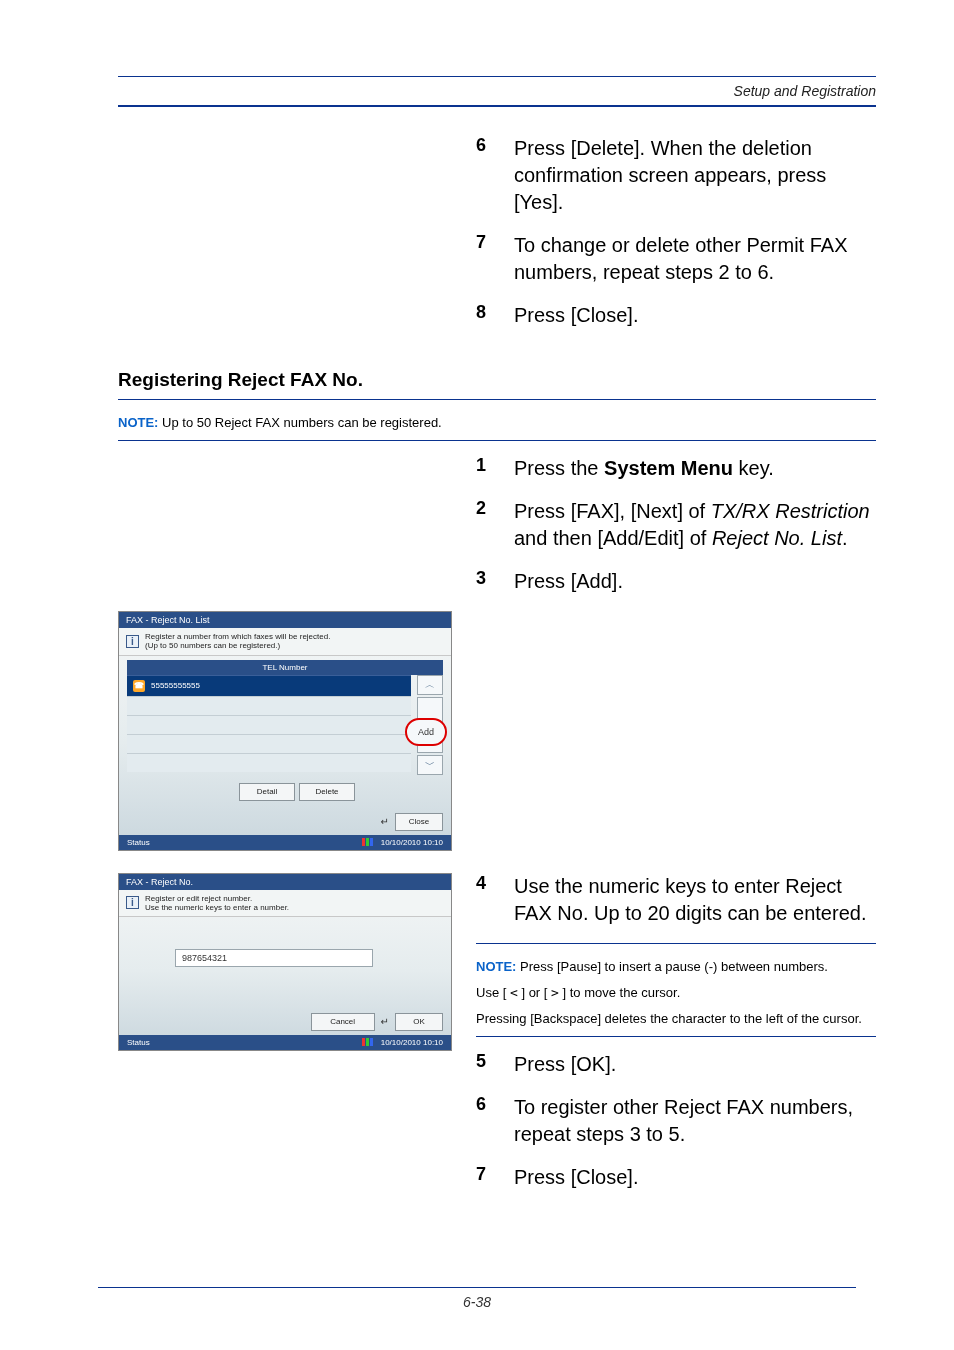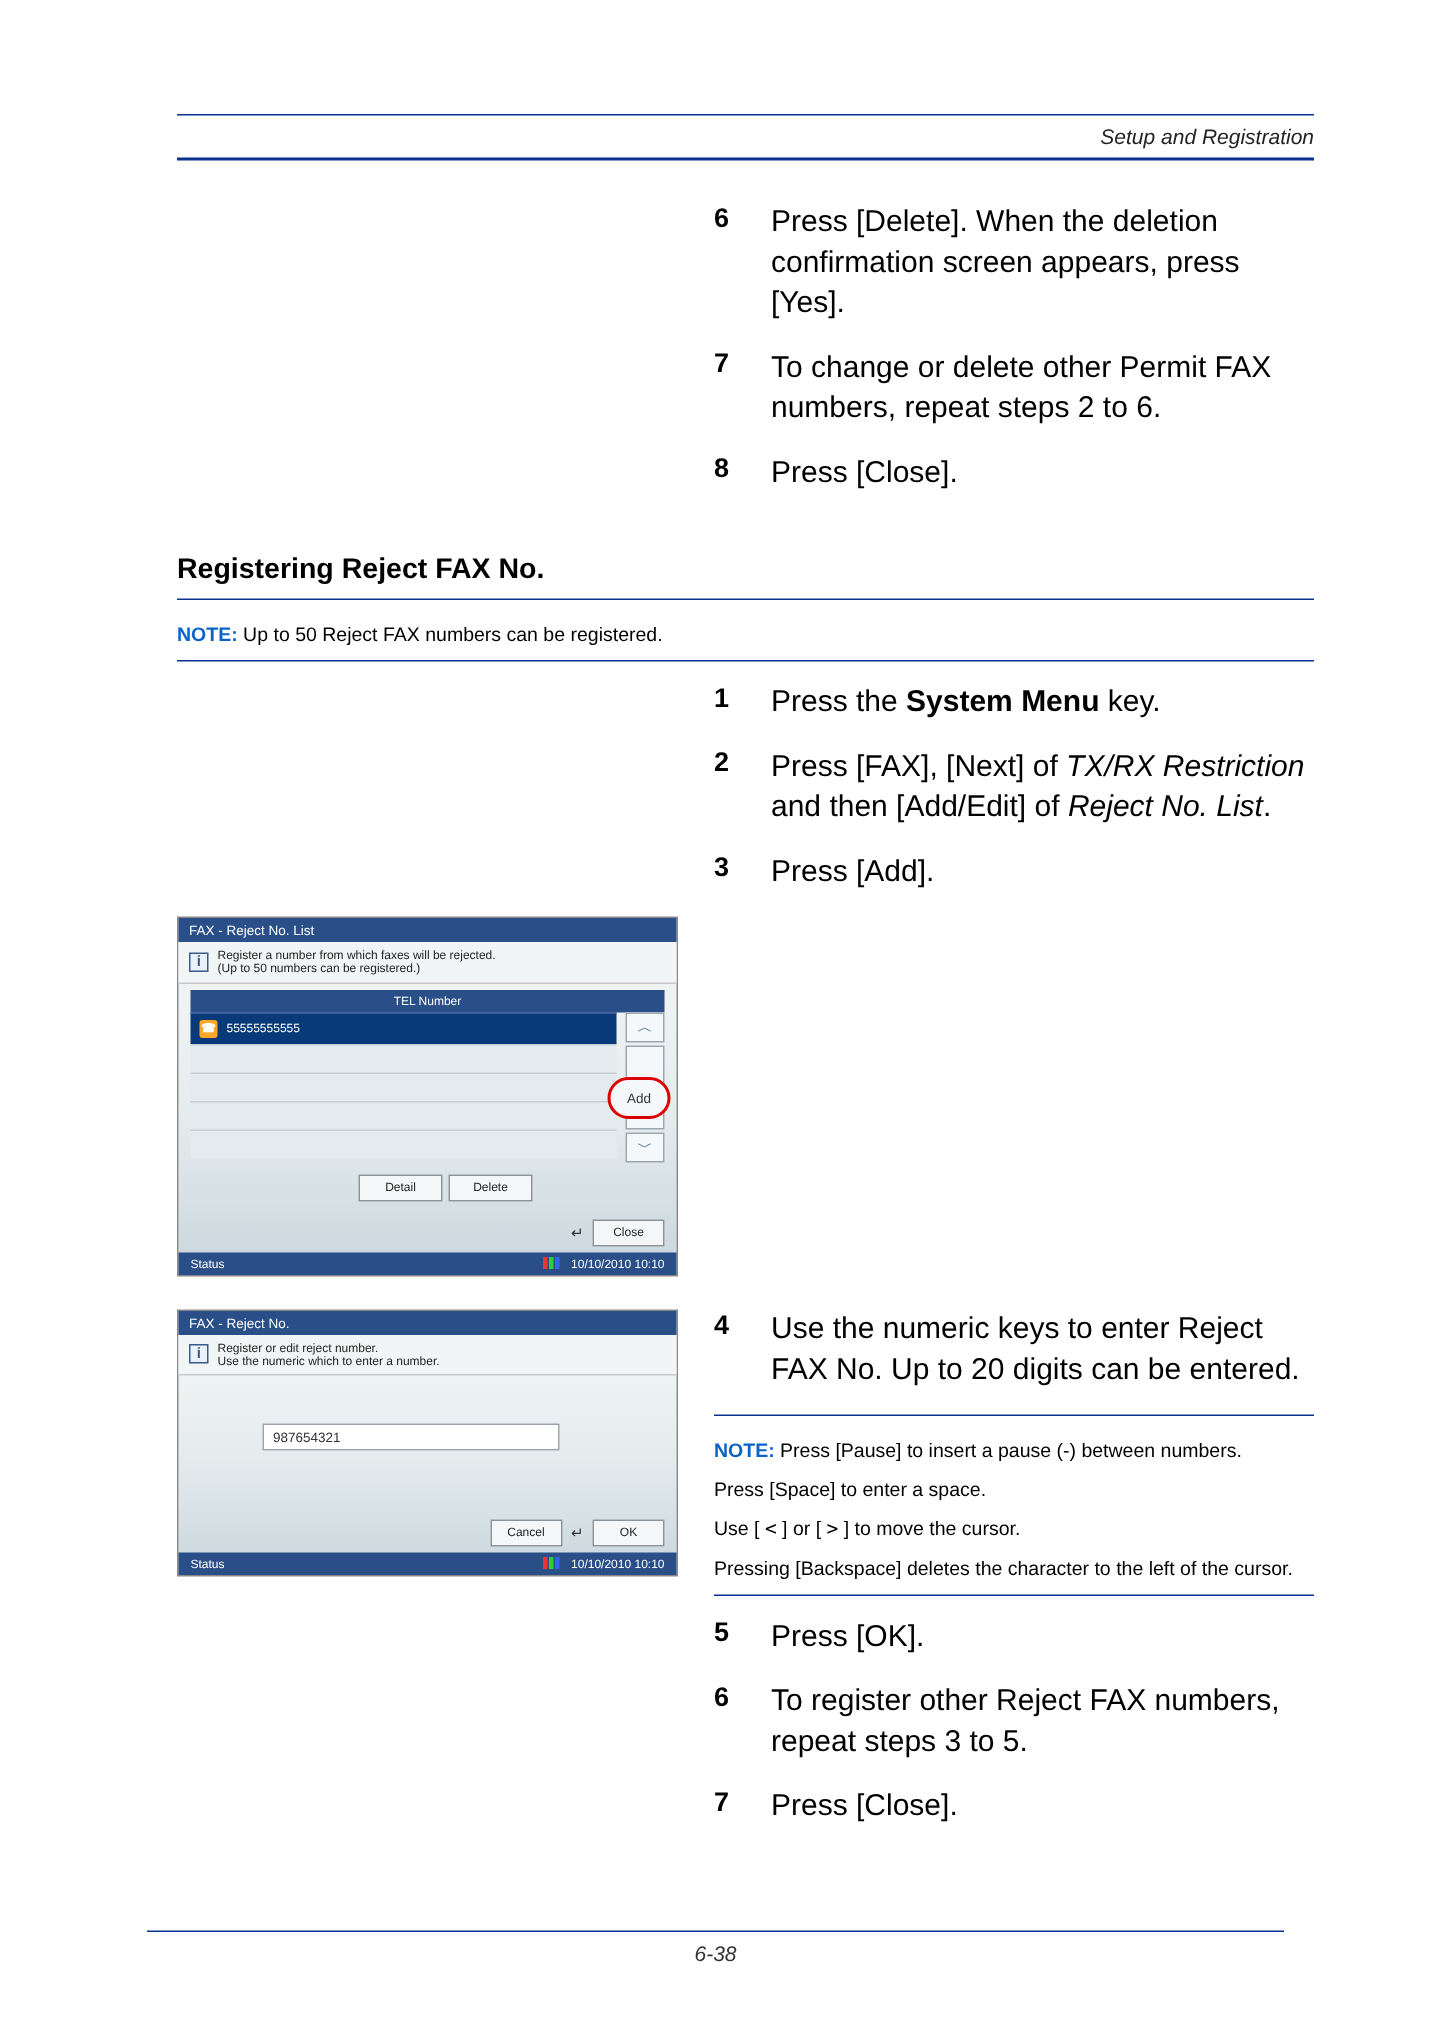--- a/index.html
+++ b/index.html
@@ -265,28 +265,28 @@
   </div>
 
   <div class="two-col">
     <div class="lcol">
       <div class="panel">
         <div class="titlebar">FAX - Reject No.</div>
         <div class="infostrip">
           <div class="info-icon">i</div>
           <div class="infotxt">
             <div>Register or edit reject number.</div>
-            <div>Use the numeric which to enter a number.</div>
+            <div>Use the numeric keys to enter a number.</div>
           </div>
         </div>
         <div class="p2-body">
           <div class="p2-field">987654321</div>
         </div>
         <div class="p2-okrow">
-          <div class="smbtn" style="width:48px;">Cancel</div>
+          <div class="smbtn" style="width:64px;">Cancel</div>
           <span class="ret-icon">↵</span>
           <div class="smbtn" style="width:48px;">OK</div>
         </div>
         <div class="statusbar">
           <span>Status</span>
           <span style="display:flex; gap:8px; align-items:center;">
             <span class="rgb">
                 <span class="r"></span>
                 <span class="g"></span>
                 <span class="b"></span>
@@ -301,21 +301,20 @@
         <li>
             <span class="num">4</span>
             <span class="txt">Use the numeric keys to enter Reject FAX No. Up to 20 digits can be entered.</span>
           </li>
       </ol>
       <div class="hr-thin"></div>
       <div class="note-block">
         <span class="note-label">NOTE:</span>
         <span> Press [Pause] to insert a pause (-) between numbers.</span>
       </div>
-      <div class="note-block">Press [Space] to enter a space.</div>
       <div class="note-block">Use [ <span style="font-family:monospace;">&lt;</span> ] or [ <span style="font-family:monospace;">&gt;</span> ] to move the cursor.</div>
       <div class="note-block">Pressing [Backspace] deletes the character to the left of the cursor.</div>
       <div class="hr-thin" style="margin-top:8px;"></div>
 
       <ol class="steps" style="margin-top:12px;">
         <li>
             <span class="num">5</span>
             <span class="txt">Press [OK].</span>
           </li>
         <li>

